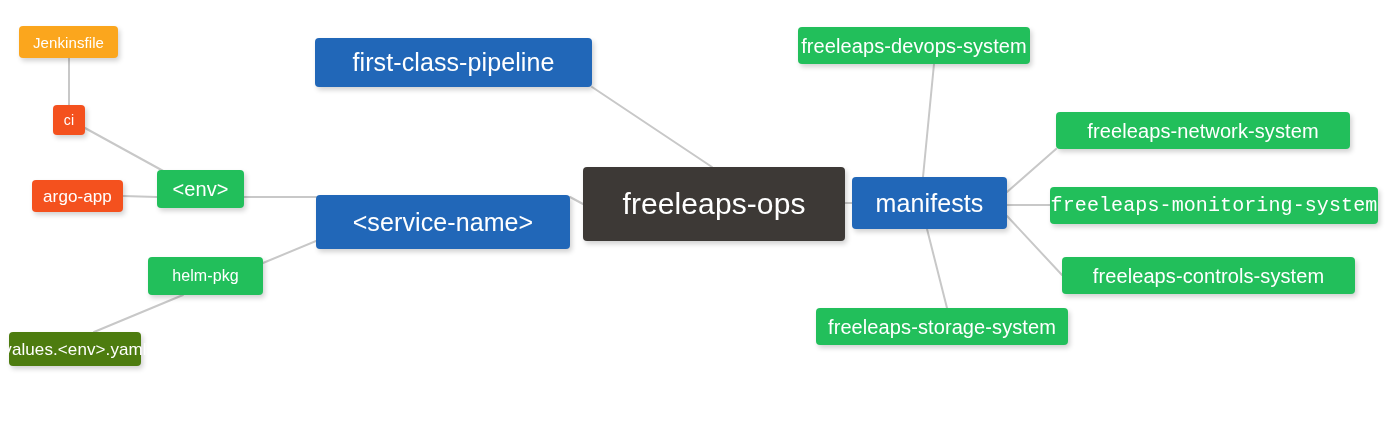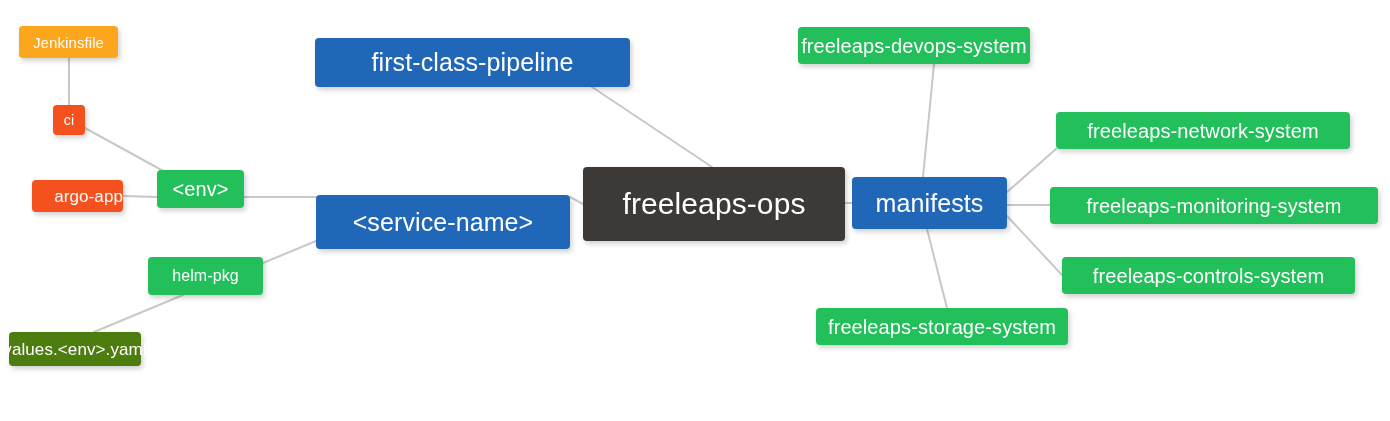--- a/index.html
+++ b/index.html
@@ -72,51 +72,51 @@
       <path d="M 1062 275 L 1007 216" class="mm-edge" stroke="#c8c8c8"></path>
       <path d="M 947 308 L 927 229" class="mm-edge" stroke="#c8c8c8"></path>
     </svg>
   <div id="node-layer">
       <div class="mm-node" style="left: 583px; top: 167px; width: 262px; height: 74px; background: rgb(61, 57, 54); font-size: 30px; color: rgb(255, 255, 255);">
         <span class="mm-label">freeleaps-ops</span>
       </div>
       <div class="mm-node" style="left: 316px; top: 170px; width: 254px; height: 54px; background: rgb(33, 103, 184); font-size: 25px; color: rgb(255, 255, 255); margin-top: 25px;">
         <span class="mm-label">&lt;service-name&gt;</span>
       </div>
-      <div class="mm-node" style="left: 315px; top: 38px; width: 315px; height: 49px; background: rgb(33, 103, 184); font-size: 25px; color: rgb(255, 255, 255);">
+      <div class="mm-node" style="left: 315px; top: 38px; width: 277px; height: 49px; background: rgb(33, 103, 184); font-size: 25px; color: rgb(255, 255, 255);">
         <span class="mm-label">first-class-pipeline</span>
       </div>
       <div class="mm-node" style="left: 852px; top: 177px; width: 155px; height: 52px; background: rgb(33, 103, 184); font-size: 25px; color: rgb(255, 255, 255);">
         <span class="mm-label">manifests</span>
       </div>
       <div class="mm-node" style="left: 157px; top: 170px; width: 87px; height: 38px; background: rgb(34, 191, 91); font-size: 20px; color: rgb(255, 255, 255);">
         <span class="mm-label">&lt;env&gt;</span>
       </div>
       <div class="mm-node" style="left: 148px; top: 257px; width: 115px; height: 38px; background: rgb(34, 191, 91); font-size: 16px; color: rgb(255, 255, 255);">
         <span class="mm-label">helm-pkg</span>
       </div>
       <div class="mm-node" style="left: 53px; top: 105px; width: 32px; height: 30px; background: rgb(244, 81, 30); font-size: 14px; color: rgb(255, 255, 255);">
         <span class="mm-label">ci</span>
       </div>
-      <div class="mm-node" style="left: 32px; top: 180px; width: 91px; height: 32px; background: rgb(244, 81, 30); font-size: 17px; color: rgb(255, 255, 255); justify-content: flex-end;">
+      <div class="mm-node" style="left: 32px; top: 180px; width: 91px; height: 32px; background: rgb(244, 81, 30); font-size: 17px; color: rgb(255, 255, 255);">
         <span class="mm-label">argo-app</span>
       </div>
       <div class="mm-node" style="left: 19px; top: 26px; width: 99px; height: 32px; background: rgb(251, 166, 29); font-size: 15px; color: rgb(255, 255, 255);">
         <span class="mm-label">Jenkinsfile</span>
       </div>
       <div class="mm-node" style="left: 9px; top: 332px; width: 132px; height: 34px; background: #4d7c0f; font-size: 17px; color: rgb(255, 255, 255);">
         <span class="mm-label">values.&lt;env&gt;.yaml</span>
       </div>
       <div class="mm-node" style="left: 798px; top: 27px; width: 232px; height: 37px; background: rgb(34, 191, 91); font-size: 20px; color: rgb(255, 255, 255);">
         <span class="mm-label">freeleaps-devops-system</span>
       </div>
       <div class="mm-node" style="left: 1056px; top: 112px; width: 294px; height: 37px; background: rgb(34, 191, 91); font-size: 20px; color: rgb(255, 255, 255);">
         <span class="mm-label">freeleaps-network-system</span>
       </div>
-      <div class="mm-node" style="left: 1050px; top: 187px; width: 328px; height: 37px; background: rgb(34, 191, 91); font-size: 20px; color: rgb(255, 255, 255);">
+      <div class="mm-node" style="left: 1050px; top: 187px; width: 328px; height: 37px; background: rgb(34, 191, 91); font-size: 20px; color: rgb(255, 255, 255); font-family: Liberation Mono, monospace;">
         <span class="mm-label">freeleaps-monitoring-system</span>
       </div>
       <div class="mm-node" style="left: 1062px; top: 257px; width: 293px; height: 37px; background: rgb(34, 191, 91); font-size: 20px; color: rgb(255, 255, 255);">
         <span class="mm-label">freeleaps-controls-system</span>
       </div>
       <div class="mm-node" style="left: 816px; top: 308px; width: 252px; height: 37px; background: rgb(34, 191, 91); font-size: 20px; color: rgb(255, 255, 255);">
         <span class="mm-label">freeleaps-storage-system</span>
       </div>
     </div>
 </div>

